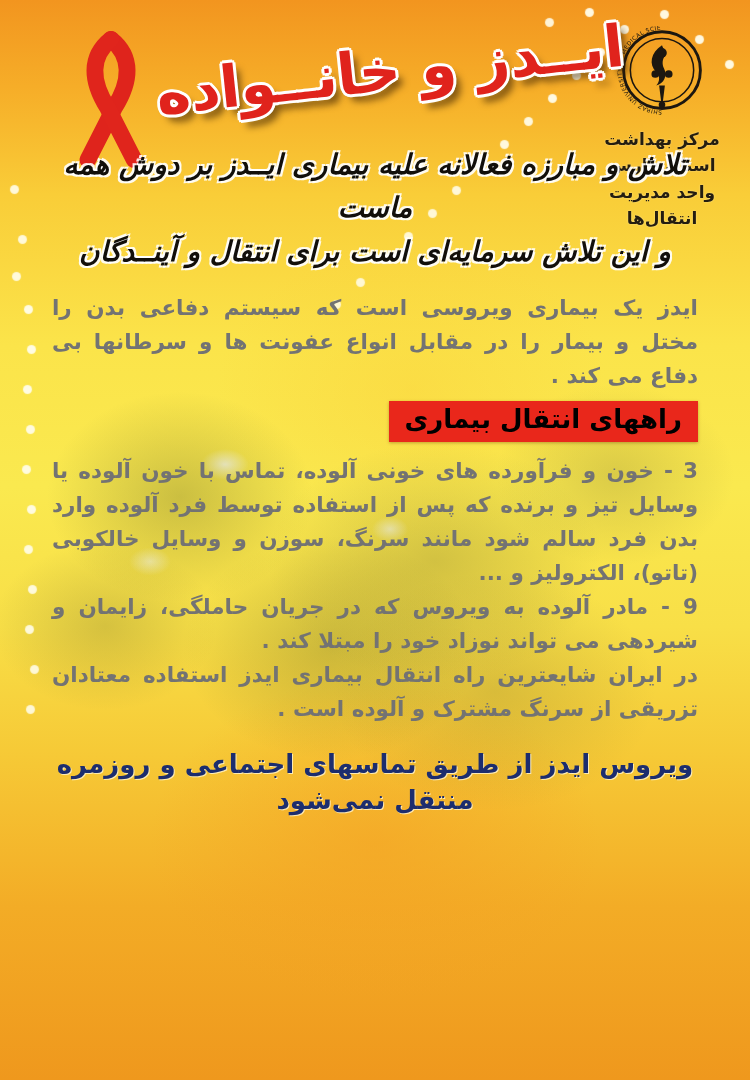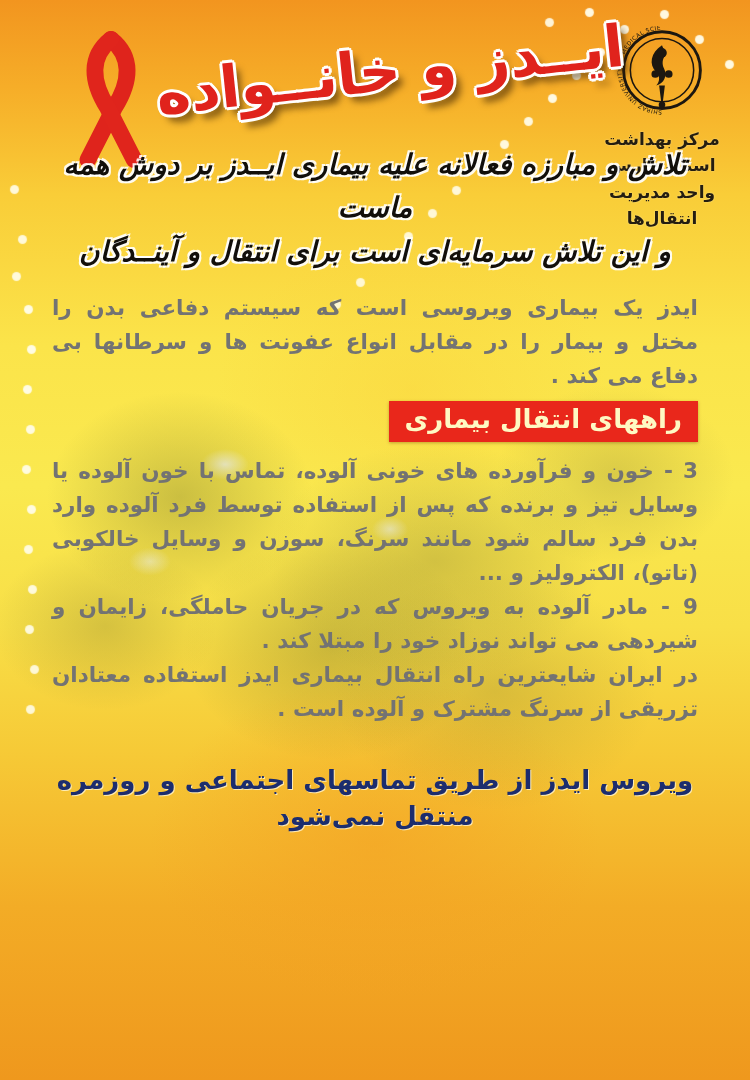--- a/index.html
+++ b/index.html
@@ -65,26 +65,26 @@
     font-style:italic;
   }
   .subtitle.first{margin-top:40px;}
   .body{
     margin:0;font-size:21.5px;font-weight:bold;color:#737373;line-height:34px;
     text-align:justify;
   }
   .intro{margin-top:18px;}
   .badge-row{margin-top:8px;}
   .badge{
-    display:inline-block;background:#e9271b;color:#fef9c3;font-size:26px;font-weight:bold;
+    display:inline-block;background:#e9271b;color:#000000;font-size:26px;font-weight:bold;
     padding:2px 16px 6px 16px;line-height:1.25;box-shadow:0 1px 3px rgba(90,40,0,.35);
   }
   .items{margin-top:12px;}
   .social-heading{
-    margin:36px 0 0 0;text-align:center;font-size:26px;font-weight:bold;color:#1c2d6e;
+    margin:20px 0 0 0;text-align:center;font-size:26px;font-weight:bold;color:#1c2d6e;
     line-height:1.4;text-shadow:1px 1px 0 rgba(255,245,210,.8);
   }
 </style>
 </head>
 <body>
 
 <div class="blobs"></div>
 <div class="dots"></div>
 
 <div class="ribbon">

